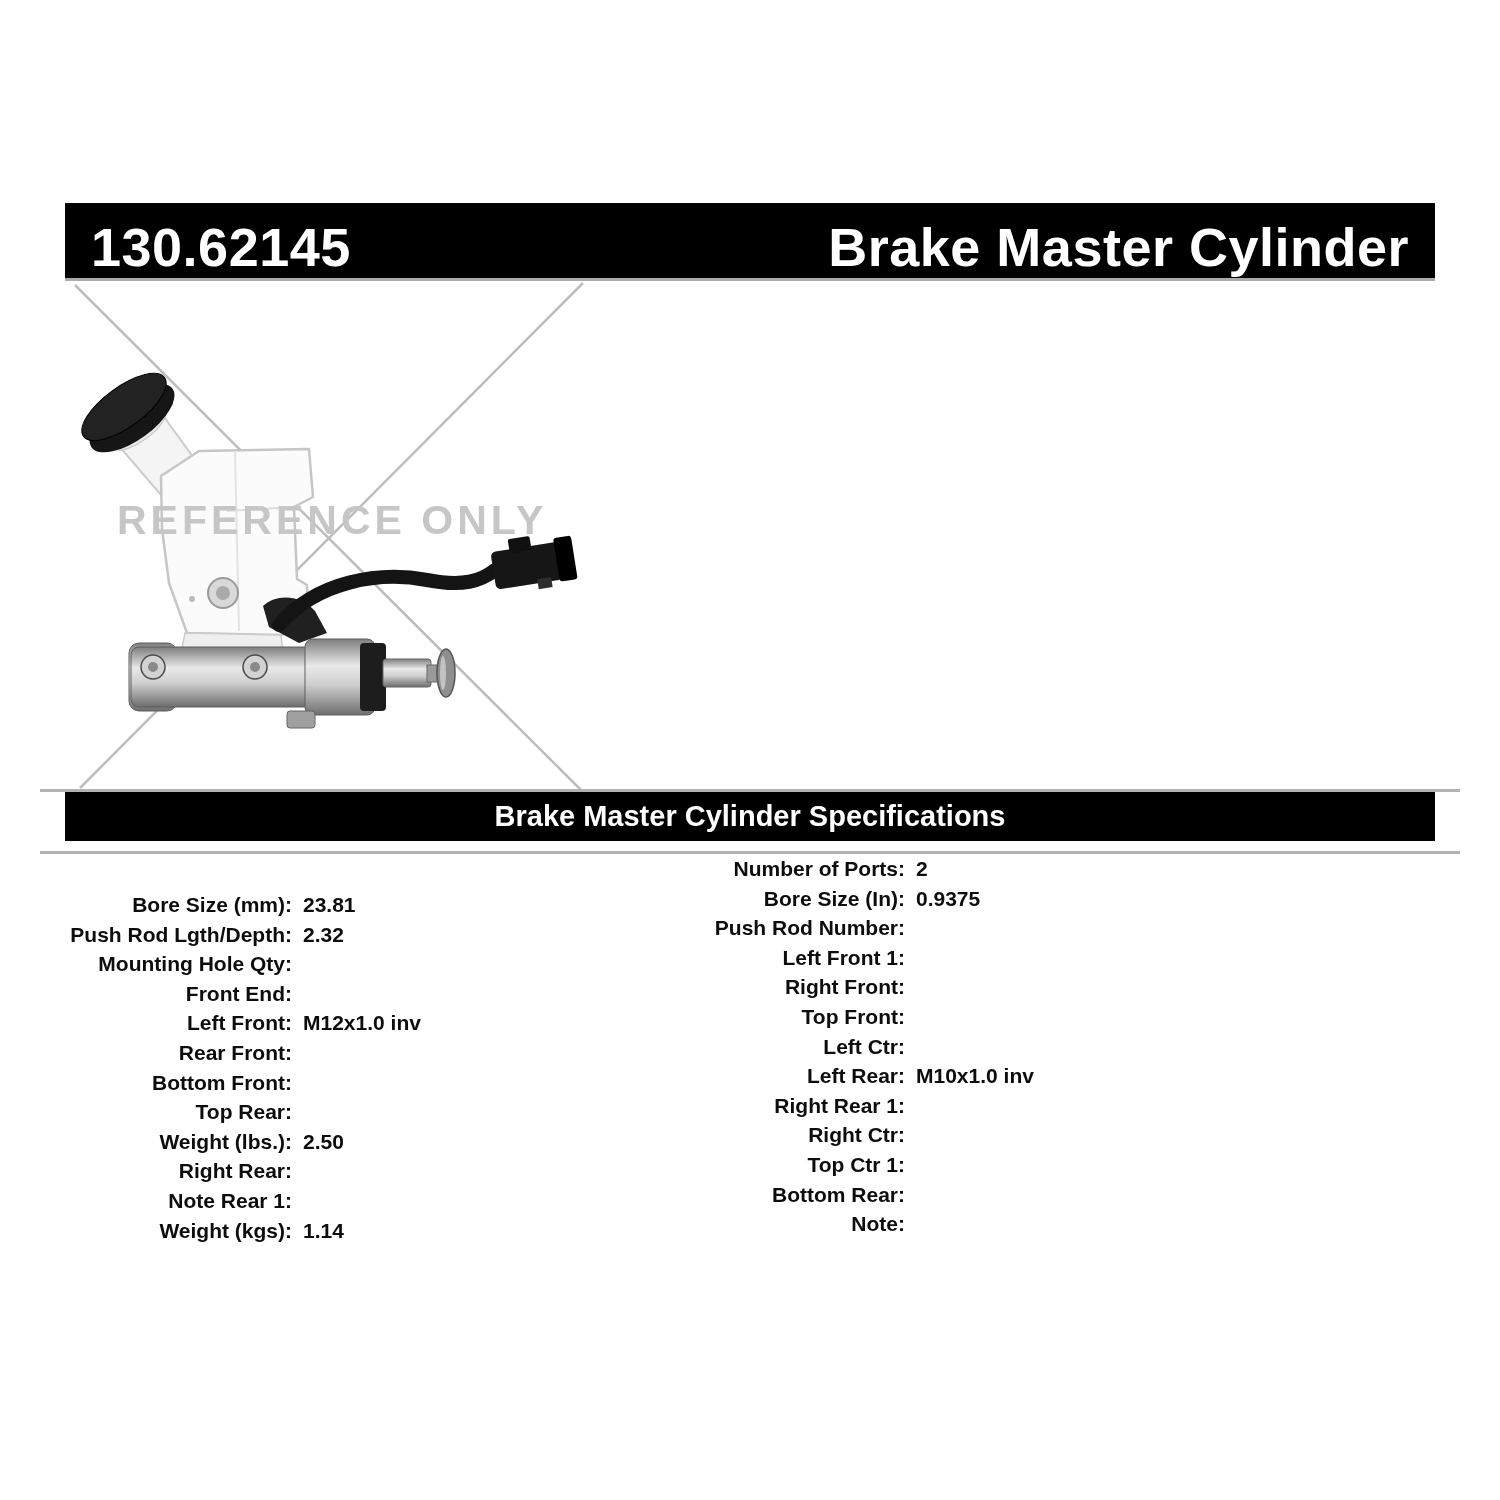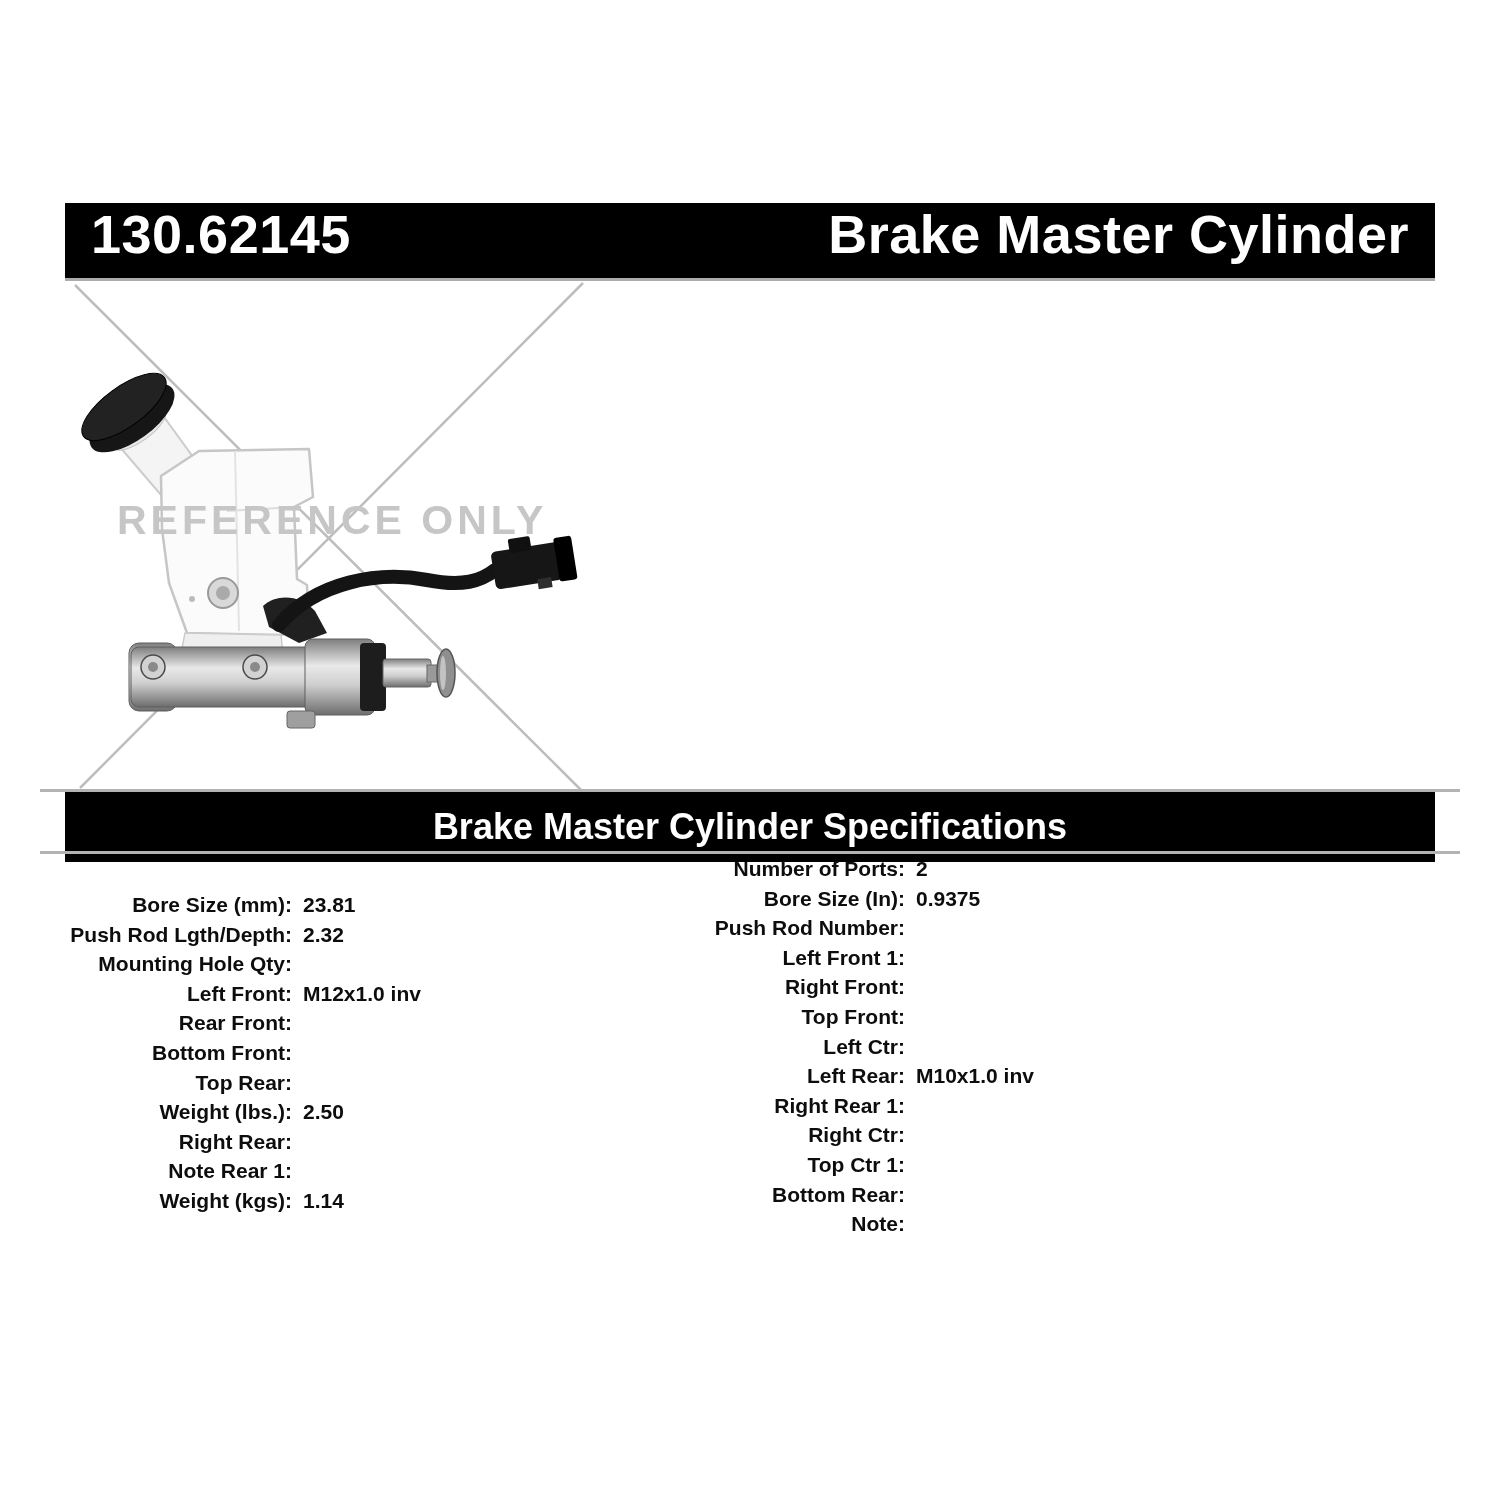--- a/index.html
+++ b/index.html
@@ -4,36 +4,36 @@
 <style>
   html,body { margin:0; padding:0; background:#fff; }
   .page {
     position:relative; width:1500px; height:1500px; background:#ffffff;
     overflow:hidden; font-family:"Liberation Sans","DejaVu Sans",sans-serif;
   }
   .bar { background:#000; color:#fff; box-sizing:border-box; }
   .header-bar {
     position:absolute; left:65px; top:203px; width:1370px; height:78px;
     border-bottom:3px solid #ababab;
-    display:flex; justify-content:space-between; align-items:flex-start;
+    display:flex; justify-content:space-between; align-items:flex-end;
     padding:0 26px; font-size:54px; font-weight:bold; letter-spacing:0.5px;
     white-space:nowrap;
   }
   .photo-svg { position:absolute; left:65px; top:281px; }
   .watermark {
     position:absolute; left:117px; top:497px; font-size:41px; font-weight:bold;
     color:#c6c6c6; letter-spacing:4px; white-space:nowrap; z-index:3;
   }
   .rule { position:absolute; left:40px; width:1420px; height:3px; background:#b3b3b3; }
   .rule-top { top:789px; }
   .rule-bottom { top:851px; }
   .specs-bar {
-    position:absolute; left:65px; top:792px; width:1370px; height:70px;
+    position:absolute; left:65px; top:792px; width:1370px; height:49px;
     display:flex; align-items:center; justify-content:center;
-    font-size:36px; font-weight:bold;
+    font-size:29px; font-weight:bold;
   }
   .spec-col { position:absolute; top:854px; }
   .spec-col-left  { left:65px;margin-top:36px;  }
   .spec-col-right { left:640px; }
   .spec-row { display:flex; line-height:29.6px; font-size:21px; font-weight:bold; color:#0d0d0d; }
   .spec-col-left  .spec-label { width:227px; text-align:right; white-space:nowrap; }
   .spec-col-right .spec-label { width:265px; text-align:right; white-space:nowrap; }
   .spec-value { padding-left:11px; white-space:nowrap; }
 </style>
 </head>
@@ -126,20 +126,24 @@
       </div>
       <div class="spec-row">
         <div class="spec-label">Push Rod Lgth/Depth:</div>
         <div class="spec-value">2.32</div>
       </div>
       <div class="spec-row">
         <div class="spec-label">Mounting Hole Qty:</div>
         <div class="spec-value"></div>
       </div>
       <div class="spec-row">
+        <div class="spec-label">Front End:</div>
+        <div class="spec-value"></div>
+      </div>
+      <div class="spec-row">
         <div class="spec-label">Left Front:</div>
         <div class="spec-value">M12x1.0 inv</div>
       </div>
       <div class="spec-row">
         <div class="spec-label">Rear Front:</div>
         <div class="spec-value"></div>
       </div>
       <div class="spec-row">
         <div class="spec-label">Bottom Front:</div>
         <div class="spec-value"></div>

